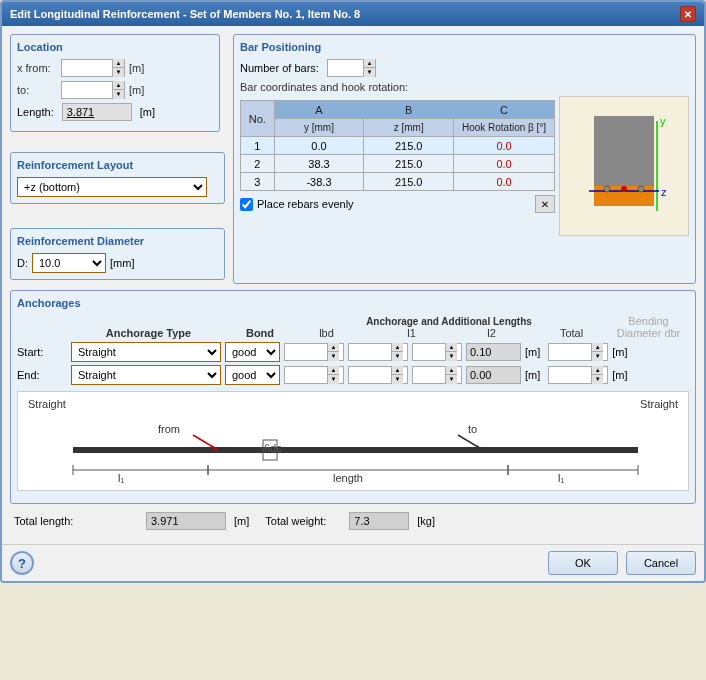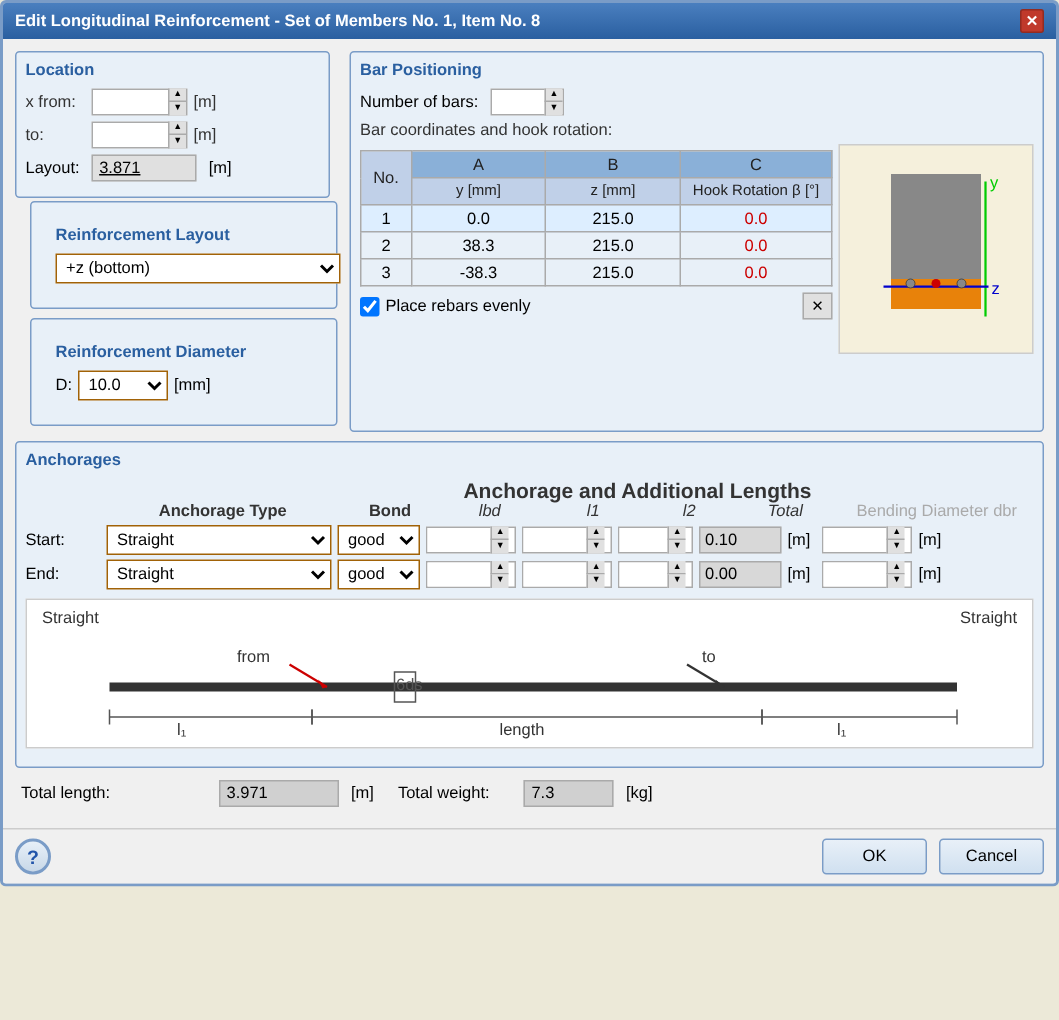--- a/index.html
+++ b/index.html
@@ -15,21 +15,21 @@
     .bar-positioning-panel { flex: 1; }
     .field-row { display: flex; align-items: center; margin-bottom: 4px; gap: 4px; }
     .field-label { width: 40px; color: #333; }
     .input-spinner { display: flex; align-items: center; border: 1px solid #aaa; background: white; height: 18px; }
     .input-spinner input { border: none; outline: none; width: 50px; text-align: right; font-size: 11px; padding: 0 2px; height: 16px; }
     .spinner-btns { display: flex; flex-direction: column; width: 12px; }
     .spinner-btn { height: 9px; background: #e0e0e0; border: none; cursor: pointer; font-size: 6px; line-height: 9px; text-align: center; border-left: 1px solid #aaa; }
     .spinner-btn:first-child { border-bottom: 1px solid #aaa; }
     .unit-label { color: #333; }
     .length-row { display: flex; align-items: center; gap: 4px; margin-bottom: 4px; }
-    .section-box { border: 1px solid #7a9cc7; background: #e8f0f8; border-radius: 3px; padding: 16px; margin-bottom: 4px; margin-left: 10px; }
+    .section-box { border: 1px solid #7a9cc7; background: #e8f0f8; border-radius: 3px; padding: 6px; margin-bottom: 4px; }
     select { border: 1px solid #a16207; background: white; height: 20px; font-size: 11px; padding: 0 2px; }
     .diameter-row { display: flex; align-items: center; gap: 4px; }
     
     .bar-table { width: 100%; border-collapse: collapse; margin-top: 4px; }
     .bar-table th, .bar-table td { border: 1px solid #aaa; padding: 2px 4px; text-align: center; height: 18px; }
     .bar-table th { background: #c0d0e8; color: #222; font-weight: normal; }
     .bar-table th.col-a { background: #8ab0d8; }
     .bar-table th.col-b { background: #8ab0d8; }
     .bar-table th.col-c { background: #8ab0d8; }
     .bar-table tr.selected td { background: #ddeeff; }
@@ -57,21 +57,21 @@
 
   <div class="title-bar">
     <span>Edit Longitudinal Reinforcement - Set of Members No. 1, Item No. 8</span>
     <div class="title-close">✕</div>
   </div>
 
   <div class="content">
 
     <div class="top-section">
 
-      <div style="display:flex; flex-direction:column; gap:2px; width:215px;">
+      <div style="display:flex; flex-direction:column; gap:20px; width:215px;">
 
         <div class="panel location-panel">
           <div class="panel-title">Location</div>
           <div class="field-row">
             <span class="field-label">x from:</span>
             <div class="input-spinner">
               <input type="text" style="">
               <div class="spinner-btns">
                 <button class="spinner-btn">▲</button>
                 <button class="spinner-btn">▼</button>
@@ -84,40 +84,40 @@
             <div class="input-spinner">
               <input type="text" style="">
               <div class="spinner-btns">
                 <button class="spinner-btn">▲</button>
                 <button class="spinner-btn">▼</button>
               </div>
             </div>
             <span class="unit-label">[m]</span>
           </div>
           <div class="length-row">
-            <span style="margin-right:4px;">Layout:</span>
+            <span style="margin-right:4px;">Length:</span>
             <div style="border:1px solid #aaa; background:#e0e0e0; height:18px; width:70px; display:flex; align-items:center; padding:0 4px;text-decoration:underline;">
               <span>3.871</span>
             </div>
             <span style="margin-left:4px;">[m]</span>
           </div>
         </div>
 
         <div class="section-box">
           <div class="panel-title">Reinforcement Layout</div>
           <select style="width:190px;">
             <option>+z (bottom)</option>
           </select>
         </div>
 
         <div class="section-box">
           <div class="panel-title">Reinforcement Diameter</div>
           <div class="diameter-row">
             <span>D:</span>
-            <select style="width:60px;">
+            <select style="width:74px;">
               <option>10.0</option>
             </select>
             <span>[mm]</span>
           </div>
         </div>
       </div>
 
       <div class="panel bar-positioning-panel">
         <div class="panel-title">Bar Positioning</div>
         <div class="field-row">
@@ -200,22 +200,22 @@
     </div>
 
     <div class="anchorage-panel">
       <div class="panel-title">Anchorages</div>
 
       <div style="display:flex; align-items:flex-end; margin-bottom:3px; gap:4px;">
         <div style="width:50px;"></div>
         <div style="width:155px; text-align:center; font-weight:bold; color:#333;">Anchorage Type</div>
         <div style="width:60px; text-align:center; font-weight:bold; color:#333;">Bond</div>
         <div style="display:flex; flex-direction:column; align-items:center;">
-          <span style="font-weight:bold; color:#333; font-size:14px;">Anchorage and Additional Lengths</span>
-          <div style="display:flex; gap:4px;font-style:italic;">
+          <span style="font-weight:bold; color:#333; font-size:10px;">Anchorage and Additional Lengths</span>
+          <div style="display:flex; gap:20px;">
             <div style="width:65px; text-align:center; color:#333;">lbd</div>
             <div style="width:65px; text-align:center; color:#333;">l1</div>
             <div style="width:55px; text-align:center; color:#333;">l2</div>
             <div style="width:65px; text-align:center; color:#333;">Total</div>
           </div>
         </div>
         <div style="flex:1; text-align:center; color:#aaa; font-size:10px;">
           <div>Bending Diameter dbr</div>
         </div>
       </div>

